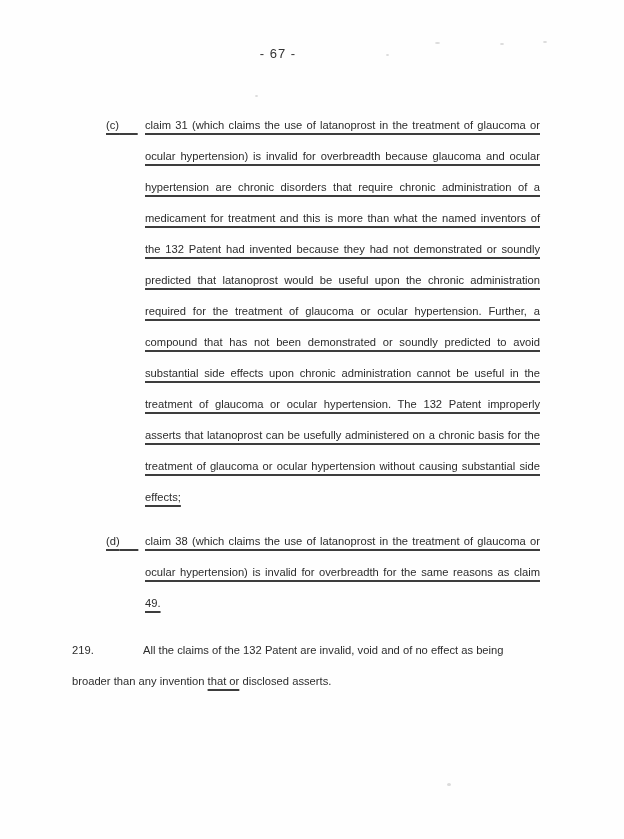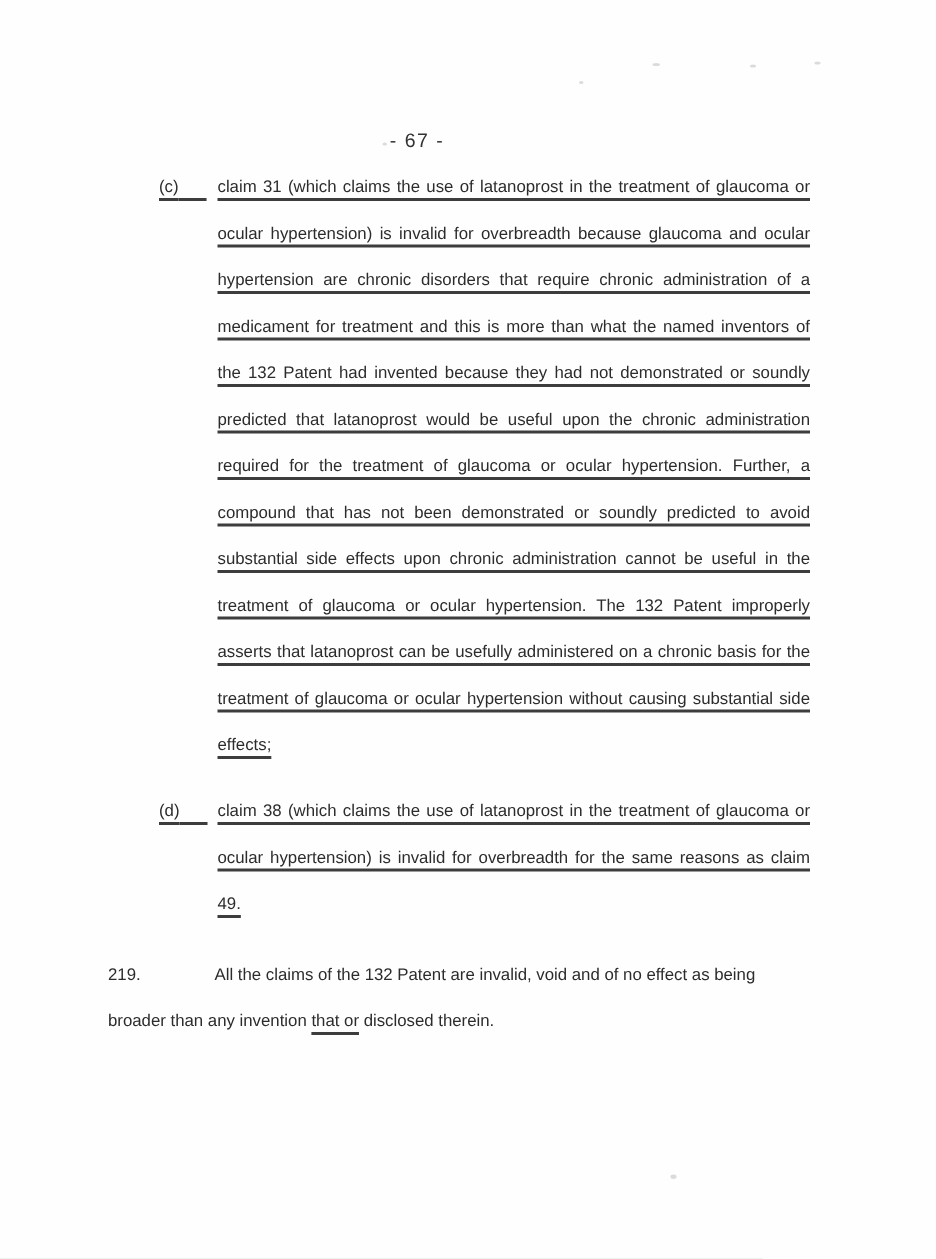--- a/index.html
+++ b/index.html
@@ -19,21 +19,20 @@
   }
   .page-number {
     position: absolute;
     top: 46px;
     left: 0;
     width: 556px;
     text-align: center;
     font-size: 13px;
     color: #333;
     letter-spacing: 1px;
-    margin-top: 40px;
   }
   .content {
     position: absolute;
     top: 94px;
     left: 72px;
     width: 468px;
     font-size: 11.2px;
     line-height: 31px;
   }
   .u, .u-inline {
@@ -93,21 +92,21 @@
     <div class="list-item mt-1">
       <span class="marker u">(c)</span>
       <p class="item-text u">claim 31 (which claims the use of latanoprost in the treatment of glaucoma or ocular hypertension) is invalid for overbreadth because glaucoma and ocular hypertension are chronic disorders that require chronic administration of a medicament for treatment and this is more than what the named inventors of the 132 Patent had invented because they had not demonstrated or soundly predicted that latanoprost would be useful upon the chronic administration required for the treatment of glaucoma or ocular hypertension.  Further, a compound that has not been demonstrated or soundly predicted to avoid substantial side effects upon chronic administration cannot be useful in the treatment of glaucoma or ocular hypertension.  The 132 Patent improperly asserts that latanoprost can be usefully administered on a chronic basis for the treatment of glaucoma or ocular hypertension without causing substantial side effects;</p>
     </div>
 
     <div class="list-item mt-2">
       <span class="marker u">(d)</span>
       <p class="item-text u">claim 38 (which claims the use of latanoprost in the treatment of glaucoma or ocular hypertension) is invalid for overbreadth for the same reasons as claim 49.</p>
     </div>
 
-    <p class="para-numbered"><span class="para-number">219.</span><span>All the claims of the 132 Patent are invalid, void and of no effect as being broader than any invention </span><span class="u-inline">that or</span><span> disclosed therein.</span></p>
+    <p class="para-numbered"><span class="para-number">219.</span><span>All the claims of the 132 Patent are invalid, void and of no effect as being broader than any invention </span><span class="u-inline">that or</span><span> disclosed asserts.</span></p>
 
   </div>
 
   <div class="speck" style="left:435px; top:42px; width:5px; height:2px;"></div>
   <div class="speck" style="left:500px; top:43px; width:4px; height:2px;"></div>
   <div class="speck" style="left:386px; top:54px; width:3px; height:2px;"></div>
   <div class="speck" style="left:255px; top:95px; width:3px; height:2px;"></div>
   <div class="speck" style="left:543px; top:41px; width:4px; height:2px;"></div>
   <div class="speck" style="left:447px; top:783px; width:4px; height:3px;"></div>
 

